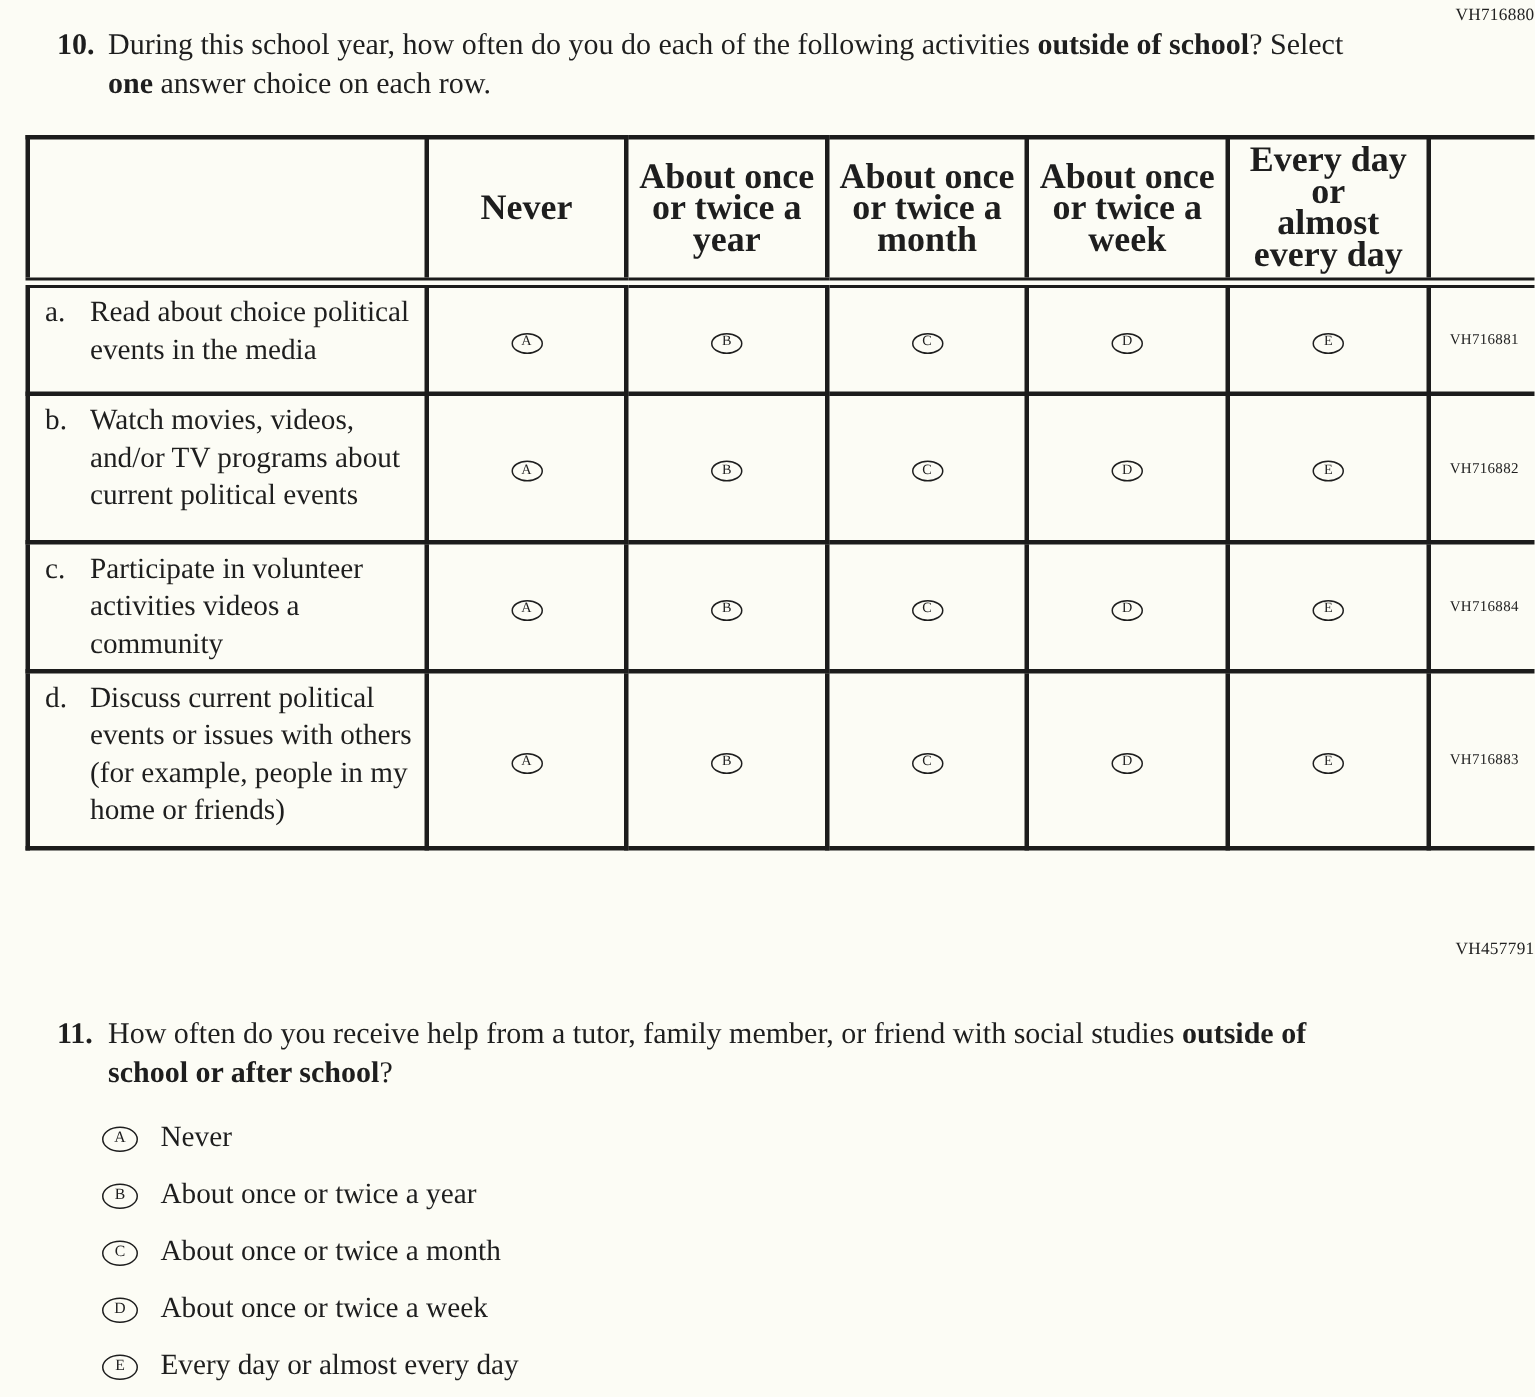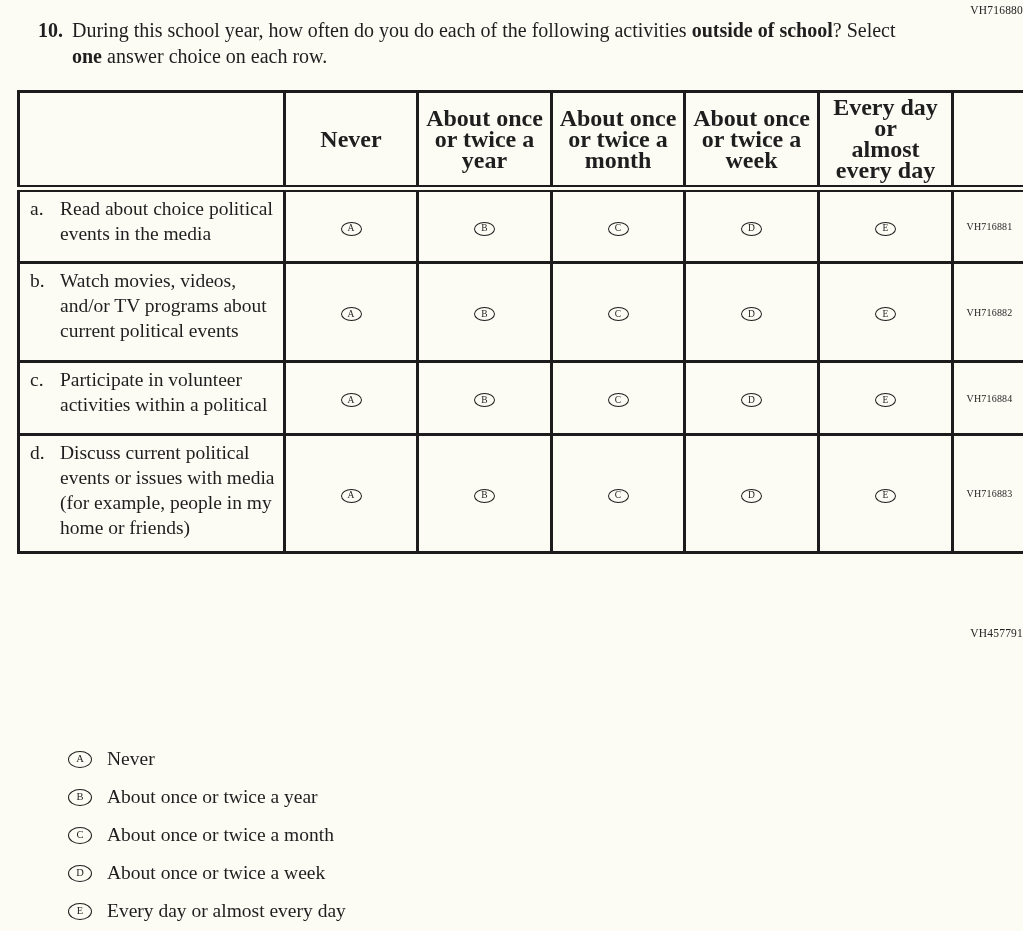--- a/index.html
+++ b/index.html
@@ -150,49 +150,53 @@
         <td class="bubble-cell"><span class="bubble">B</span></td>
         <td class="bubble-cell"><span class="bubble">C</span></td>
         <td class="bubble-cell"><span class="bubble">D</span></td>
         <td class="bubble-cell"><span class="bubble">E</span></td>
         <td class="code-cell">VH716882</td>
       </tr>
       <tr class="row-c">
         <td class="stem">
           <div class="stem-flex">
             <span class="stem-prefix">c.</span>
-            <span>Participate in volunteer activities within a political</span>
+            <span>Participate in volunteer activities videos a community</span>
           </div>
         </td>
         <td class="bubble-cell"><span class="bubble">A</span></td>
         <td class="bubble-cell"><span class="bubble">B</span></td>
         <td class="bubble-cell"><span class="bubble">C</span></td>
         <td class="bubble-cell"><span class="bubble">D</span></td>
         <td class="bubble-cell"><span class="bubble">E</span></td>
         <td class="code-cell">VH716884</td>
       </tr>
       <tr class="row-d">
         <td class="stem">
           <div class="stem-flex">
             <span class="stem-prefix">d.</span>
-            <span>Discuss current political events or issues with media (for example, people in my home or friends)</span>
+            <span>Discuss current political events or issues with others (for example, people in my home or friends)</span>
           </div>
         </td>
         <td class="bubble-cell"><span class="bubble">A</span></td>
         <td class="bubble-cell"><span class="bubble">B</span></td>
         <td class="bubble-cell"><span class="bubble">C</span></td>
         <td class="bubble-cell"><span class="bubble">D</span></td>
         <td class="bubble-cell"><span class="bubble">E</span></td>
         <td class="code-cell">VH716883</td>
       </tr>
     </tbody>
   </table>
 
   <div class="vhcode" id="code-q11">VH457791</div>
 
+  <div class="question" id="q11-block">
+    <span class="qnum">11.</span>
+    <span class="qtext"><span>How often do you receive help from a tutor, family member, or friend with social studies </span><b>outside of school or after school</b><span>?</span></span>
+  </div>
 
   <div class="options">
     <div class="option-row">
       <span class="bubble">A</span>
       <span class="option-label">Never</span>
     </div>
     <div class="option-row">
       <span class="bubble">B</span>
       <span class="option-label">About once or twice a year</span>
     </div>

